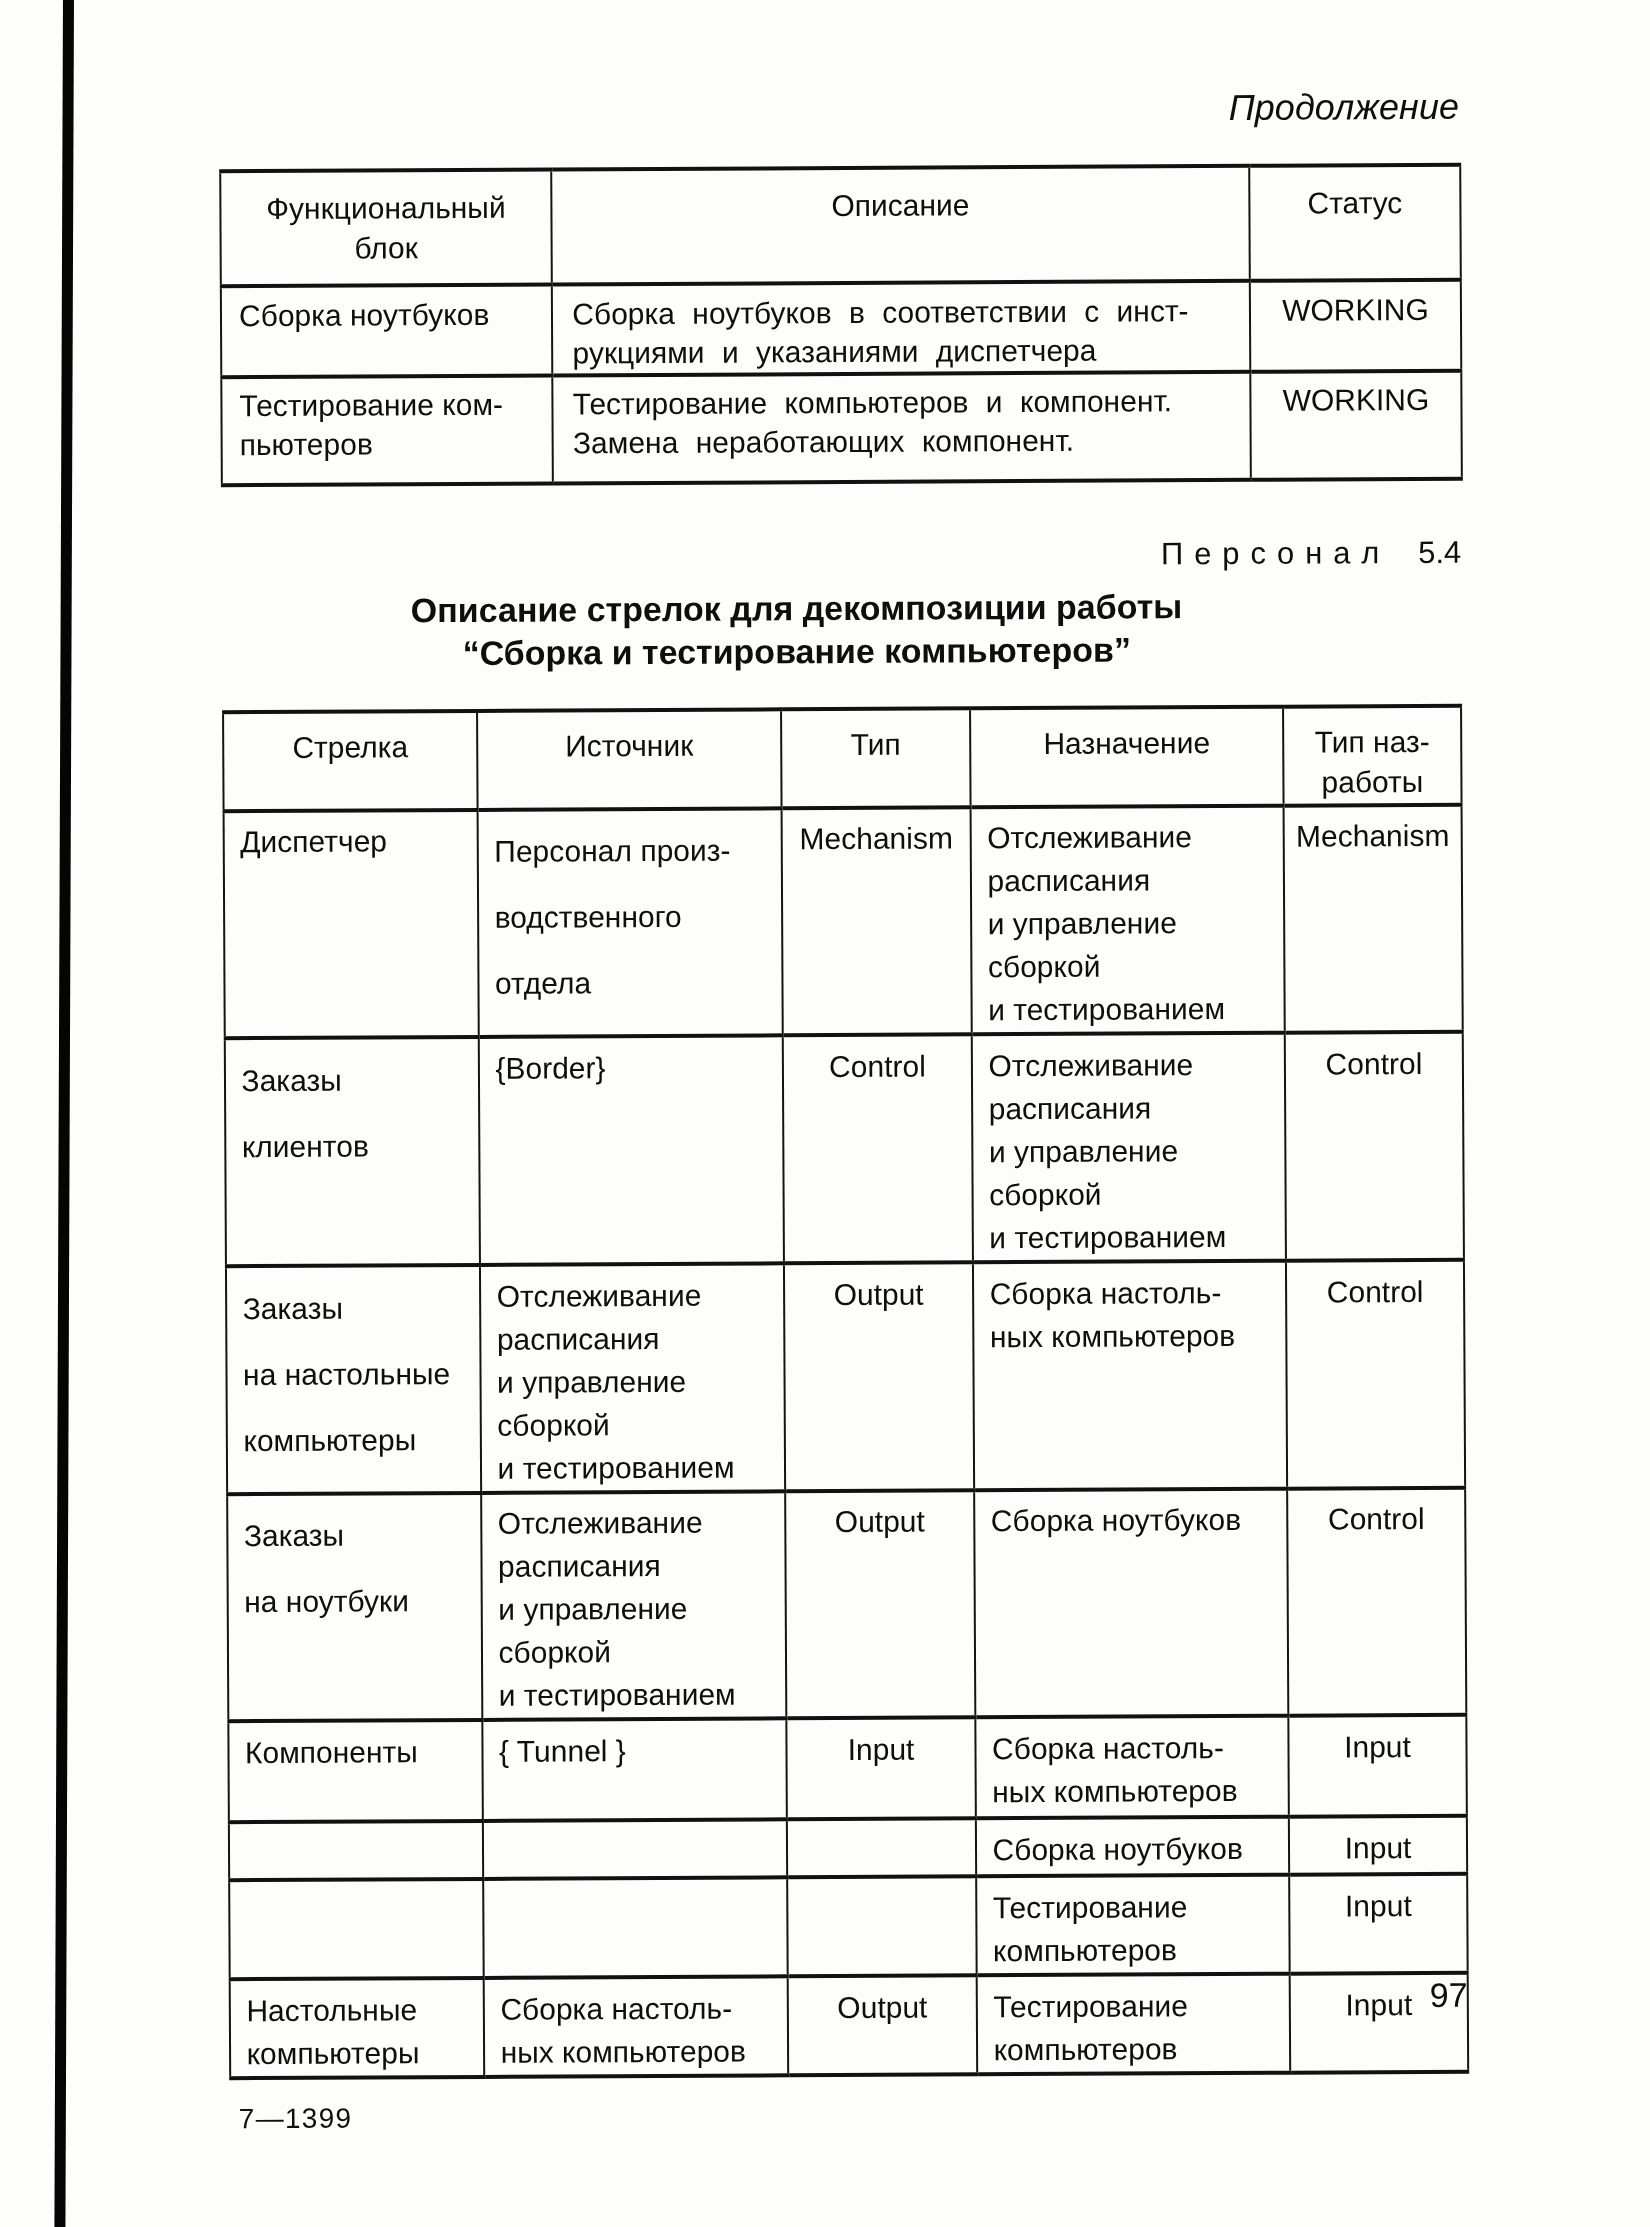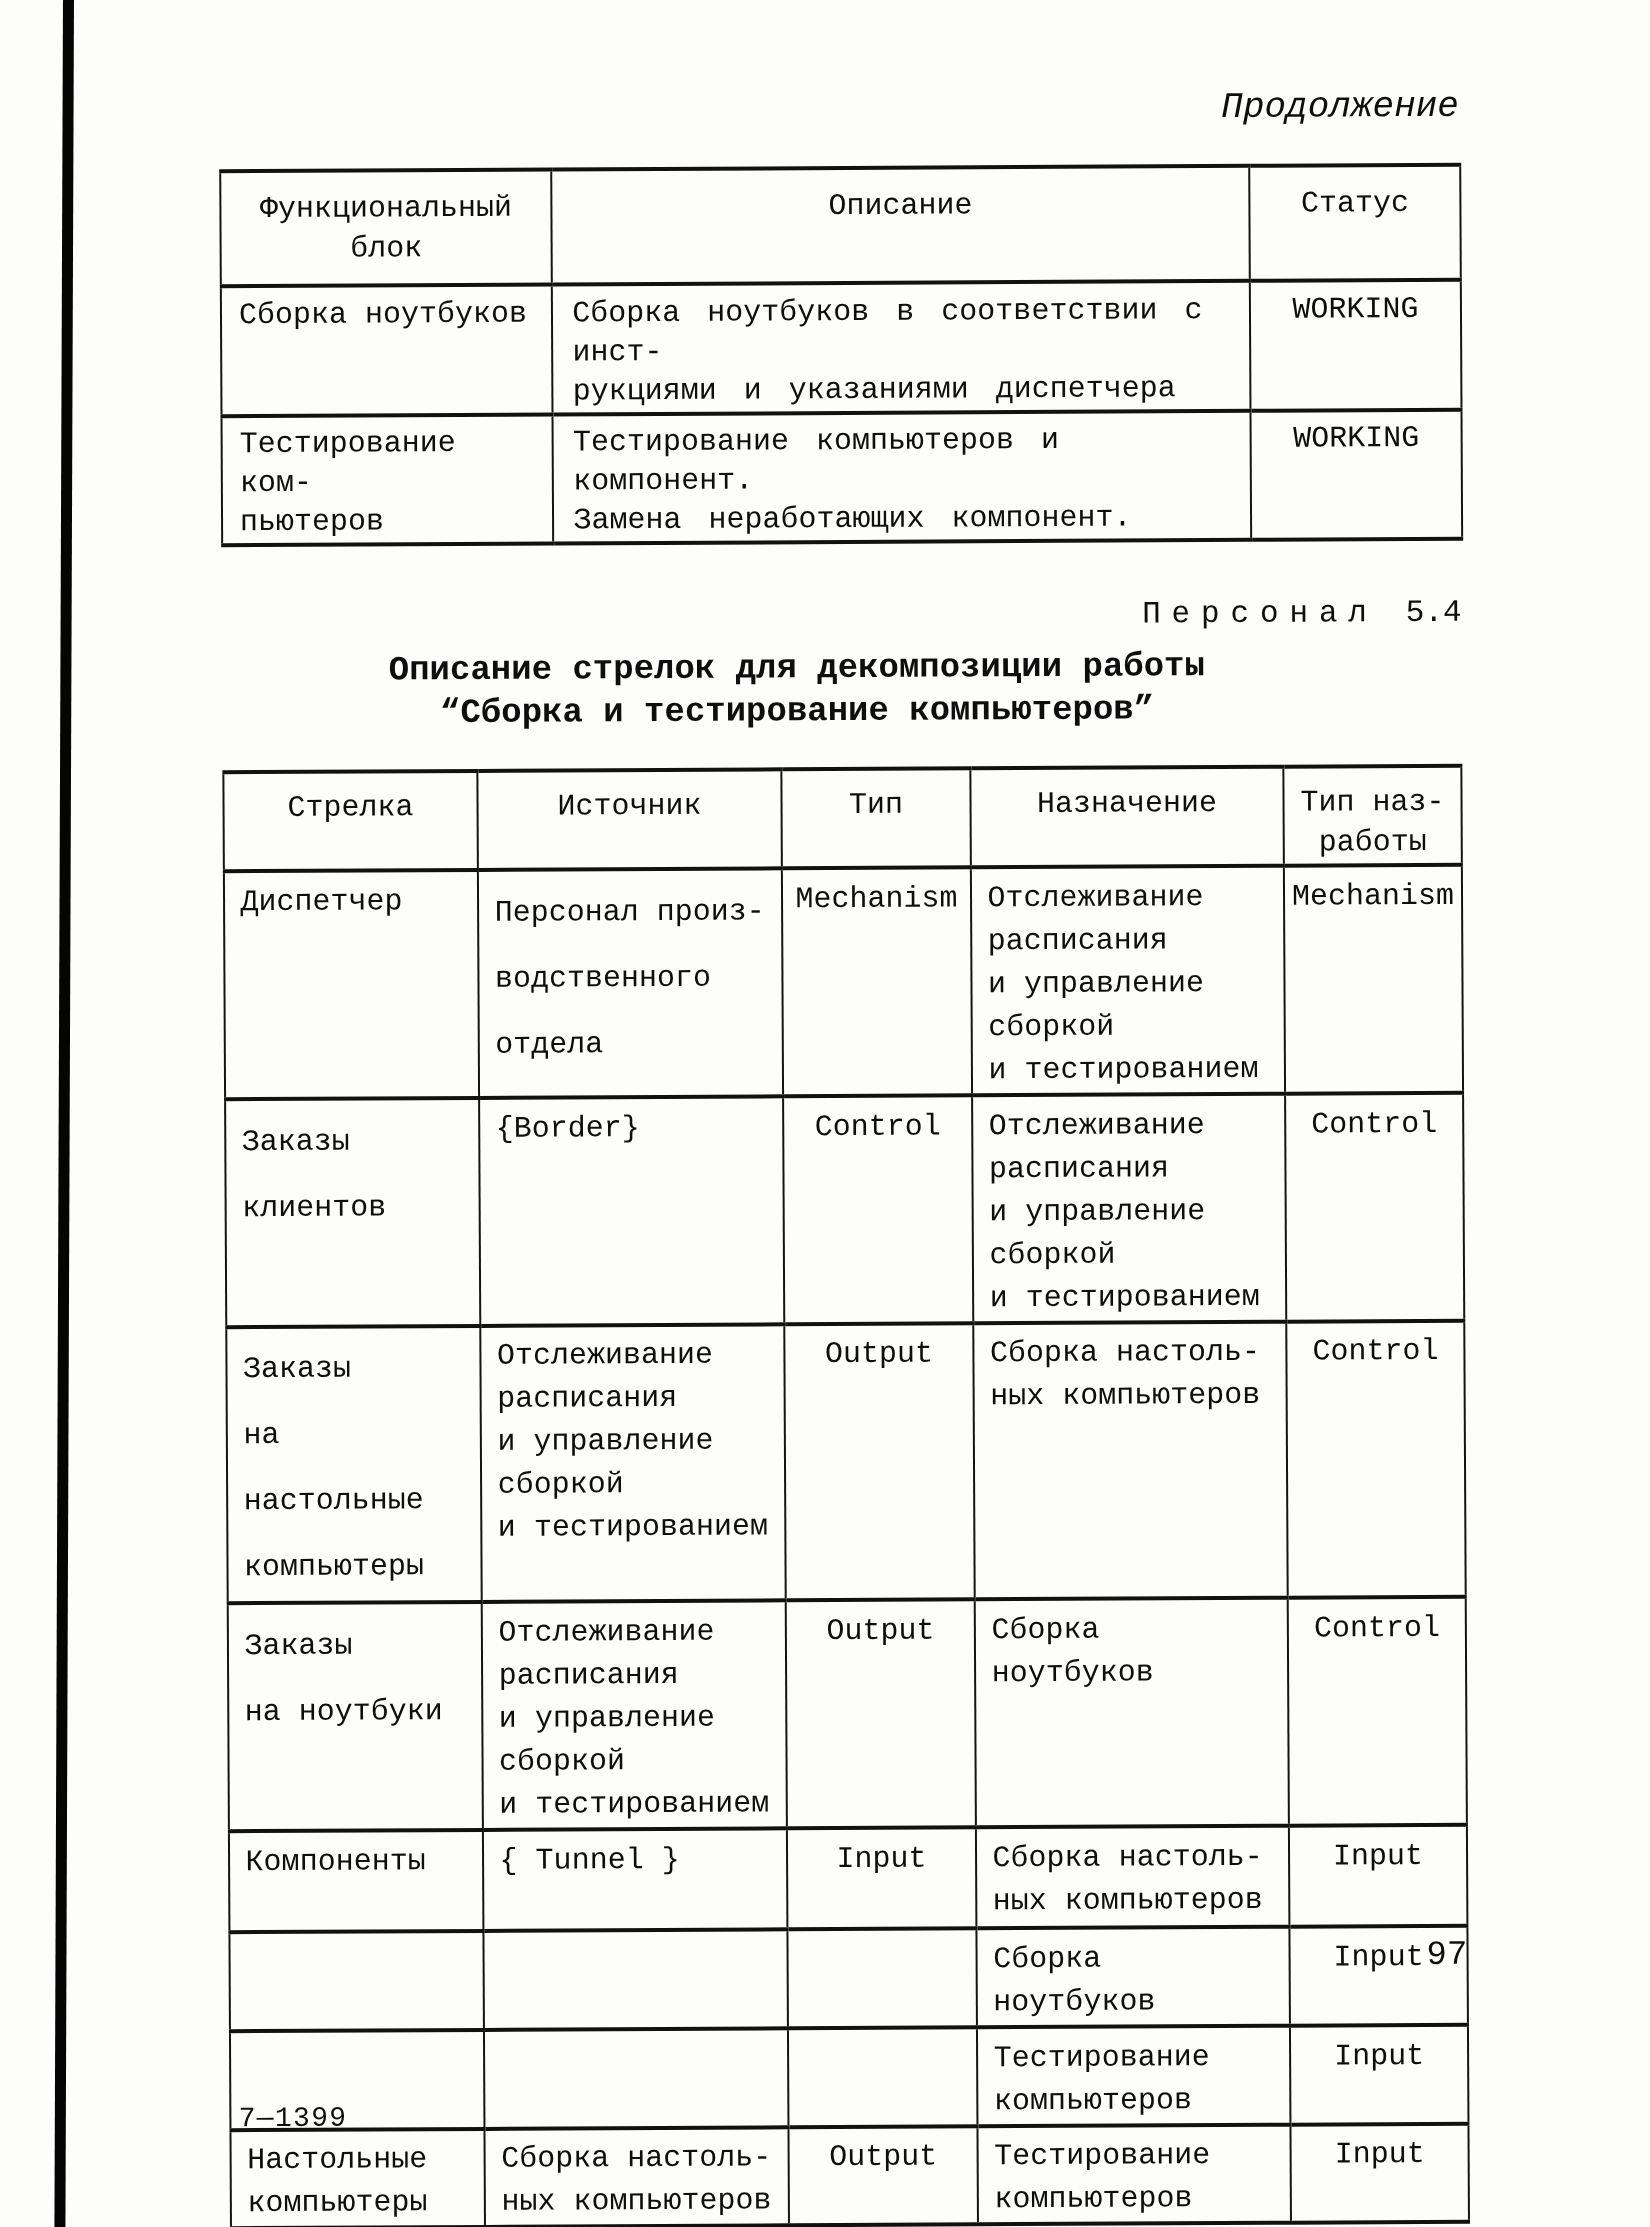--- a/index.html
+++ b/index.html
@@ -1,21 +1,21 @@
 <!DOCTYPE html>
 <html style="font-size:10.3px"><head>
 <meta charset="utf-8">
 <style>
   html,body{margin:0;padding:0;background:#ffffff;}
   .page{
     position:relative;
     width:1650px;height:2227px;
     background:#fdfdfb;
     overflow:hidden;
-    font-family:Liberation Mono, monospace;
+    font-family:Liberation Sans, sans-serif;
     color:#0e0e0e;
   }
   
   .spine-bar{
     position:absolute;left:63px;top:-6.4px;width:11px;height:2244px;
     background:#050505;
     transform:rotate(0.22deg);
     transform-origin:top left;
   }
   .content{
@@ -68,21 +68,21 @@
   }
   
   .t2{margin-top:34px;}
   .t2 th{text-align:center;padding-top:14px;line-height:40px;}
   .t2 td{padding-top:7.7px;line-height:43px;}
   .t2 .a-left{text-align:left;padding-left:15.5px;padding-right:7.7px;}
   .t2 .a-center{text-align:center;}
   .lh-loose{line-height:66px !important;}
   
   .page-number{
-    position:absolute;right:1.3px;top:1939px;
+    position:absolute;right:1.3px;top:1979px;
     font-size:34px;
   }
   .print-code{
     position:absolute;left:1.3px;top:2100px;
     font-size:28px;letter-spacing:1.3px;margin-left:8px;
   }
 </style>
 </head>
 <body>
 

